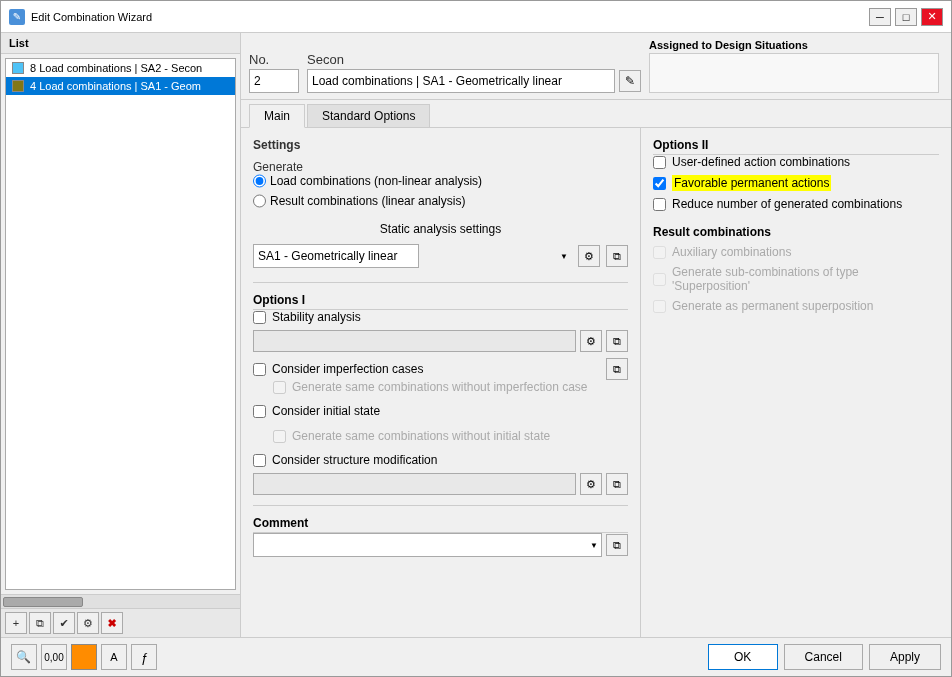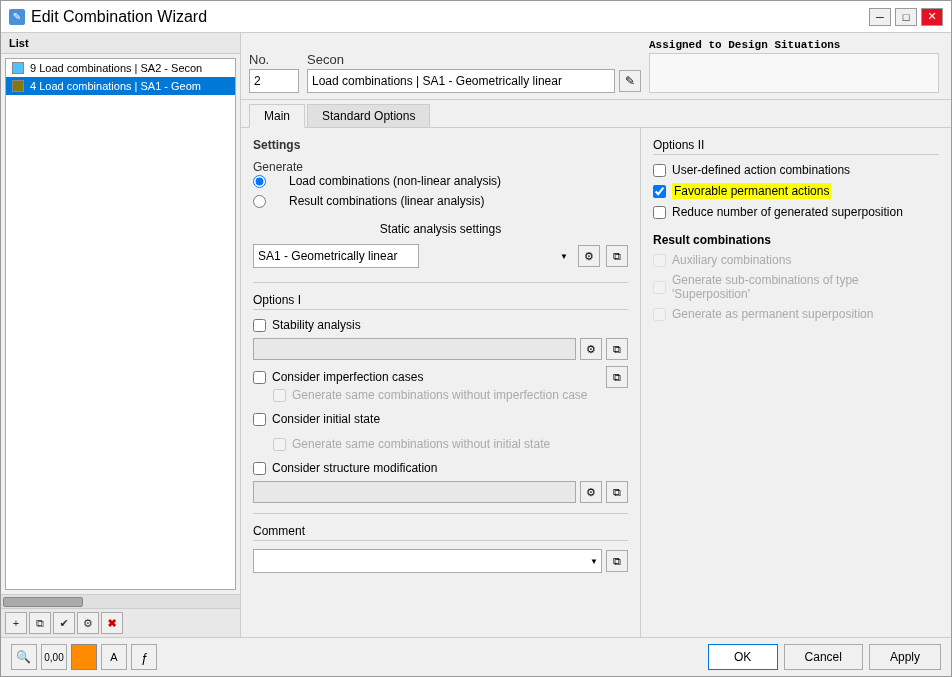--- a/index.html
+++ b/index.html
@@ -34,21 +34,21 @@
       margin-right: 6px;
       background: #4a90d9;
       border-radius: 2px;
       display: flex;
       align-items: center;
       justify-content: center;
       color: white;
       font-size: 10px;
     }
     .title-bar-text {
-      font-size: 16px;
+      font-size: 11px;
       flex: 1;
     }
     .title-bar-controls {
       display: flex;
       gap: 4px;
     }
     .title-btn {
       width: 22px;
       height: 18px;
       background: #f0f0f0;
@@ -244,22 +244,21 @@
       color: #333;
     }
     .radio-group {
       display: flex;
       flex-direction: column;
       gap: 6px;
       margin-bottom: 14px;
     }
     .radio-item {
       display: flex;
-      align-items: center;
-      gap: 23px;
+      gap: 4px;
       font-size: 12px;
     }
     .radio-item input[type="radio"] {
       margin: 0;
     }
     .static-analysis-row {
       display: flex;
       align-items: center;
       gap: 6px;
       margin-bottom: 14px;
@@ -307,23 +306,23 @@
     }
     .divider-line {
       border: none;
       border-top: 1px solid #ccc;
       margin: 10px 0;
     }
     .options-section {
       margin-bottom: 10px;
     }
     .options-title {
-      font-weight: normal;
-      font-size: 12px;
-      margin-bottom: 8px;
+      font-weight: bold;
+      font-size: 12px;
+      margin-bottom: 0;
       padding-bottom: 2px;
       border-bottom: 1px solid #ccc;
     }
     .checkbox-item {
       display: flex;
       align-items: center;
       gap: 6px;
       font-size: 12px;
       margin-bottom: 6px;
     }
@@ -414,21 +413,20 @@
       min-width: 70px;
     }
     .dialog-btn.primary {
       border-color: #0078d7;
       background: white;
     }
     .top-right-area {
       display: flex;
       flex-direction: column;
       gap: 2px;
-      font-family: Liberation Mono, monospace;
     }
     .ds-label {
       font-size: 11px;
       font-weight: bold;
     }
     .ds-box {
       width: 290px;
       height: 40px;
       background: #f8f8f8;
       border: 1px solid #ccc;
@@ -457,21 +455,21 @@
     </div>
   </div>
 
   <div class="main-content">
 
     <div class="left-panel">
       <div class="panel-label">List</div>
       <div class="list-area">
         <div class="list-item">
           <div class="list-item-color" style="background: #4FC3F7;"></div>
-          <span>9  Load combinations | SA2 - Secon</span>
+          <span>8  Load combinations | SA2 - Secon</span>
         </div>
         <div class="list-item selected">
           <div class="list-item-color" style="background: #827717;"></div>
           <span>4  Load combinations | SA1 - Geom</span>
         </div>
       </div>
       <div class="scrollbar-h">
         <div class="scrollbar-thumb"></div>
       </div>
       <div class="left-toolbar">
@@ -615,21 +613,21 @@
               <span>User-defined action combinations</span>
             </div>
 
             <div class="checkbox-item">
               <input type="checkbox" checked="" style="">
               <span class="checkbox-highlighted">Favorable permanent actions</span>
             </div>
 
             <div class="checkbox-item">
               <input type="checkbox" style="">
-              <span>Reduce number of generated superposition</span>
+              <span>Reduce number of generated combinations</span>
             </div>
 
             <div class="result-combinations-title">Result combinations</div>
 
             <div class="checkbox-item disabled">
               <input type="checkbox" disabled="" style="">
               <span>Auxiliary combinations</span>
             </div>
 
             <div class="checkbox-item disabled">

